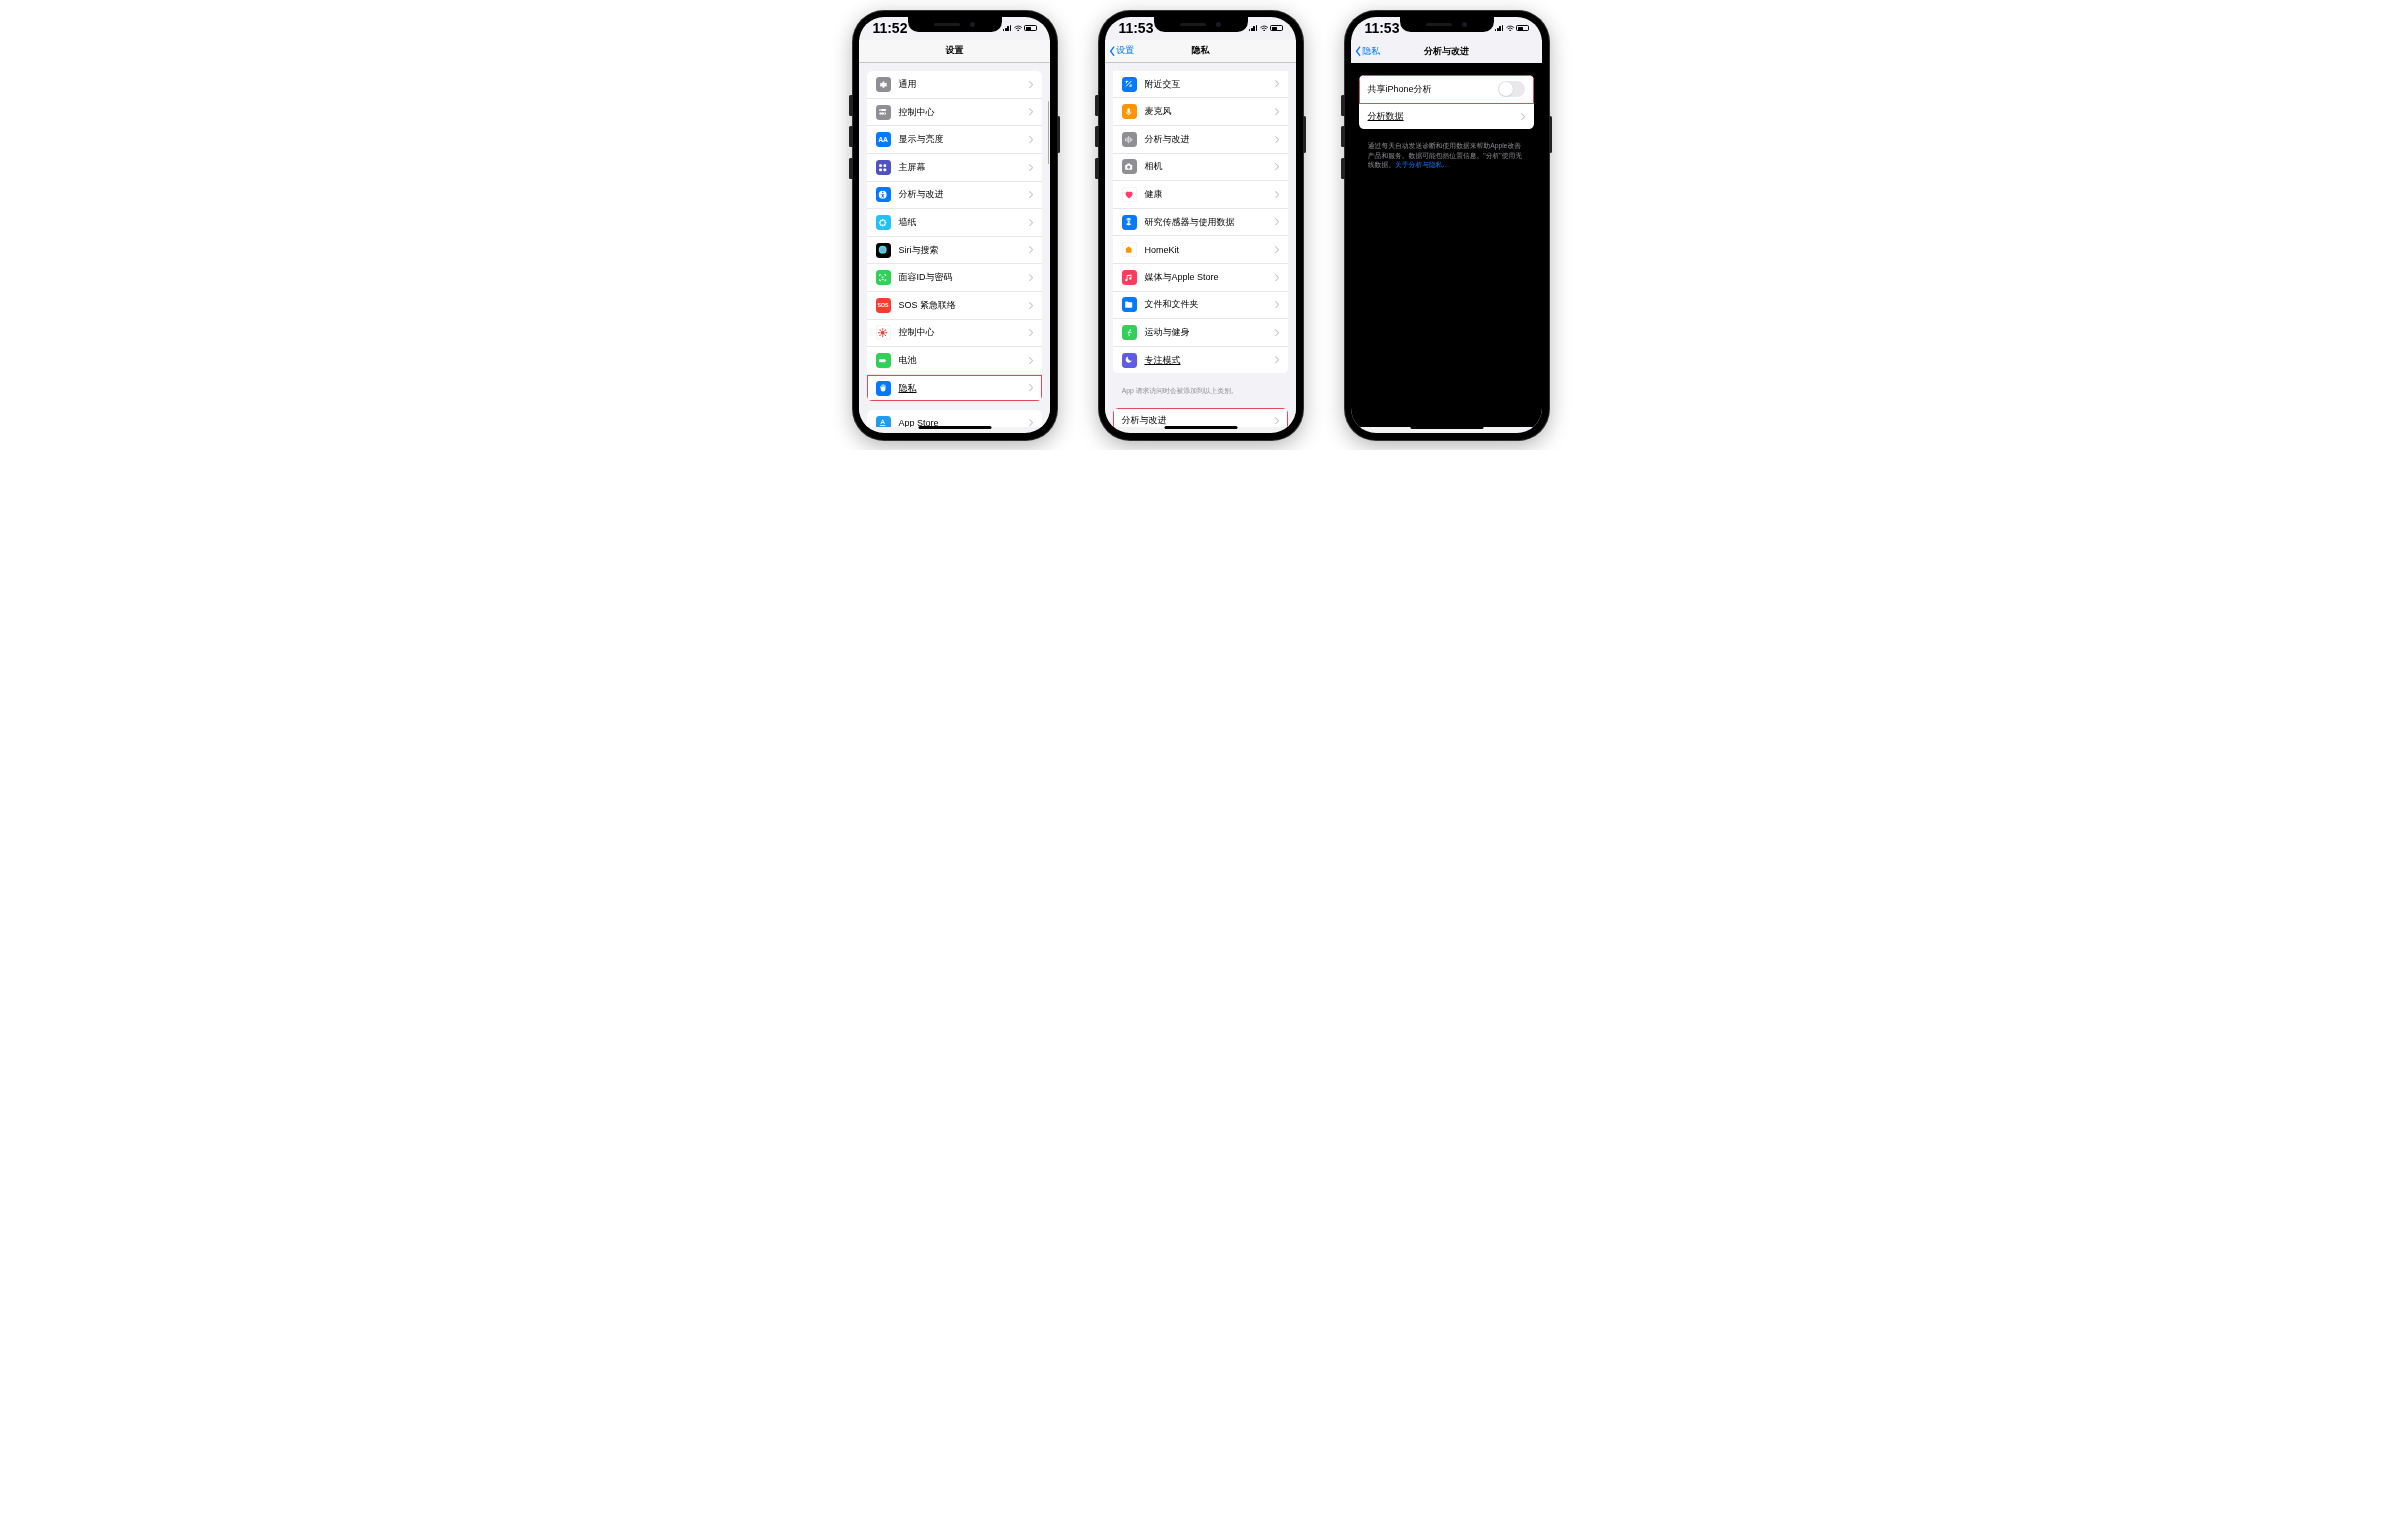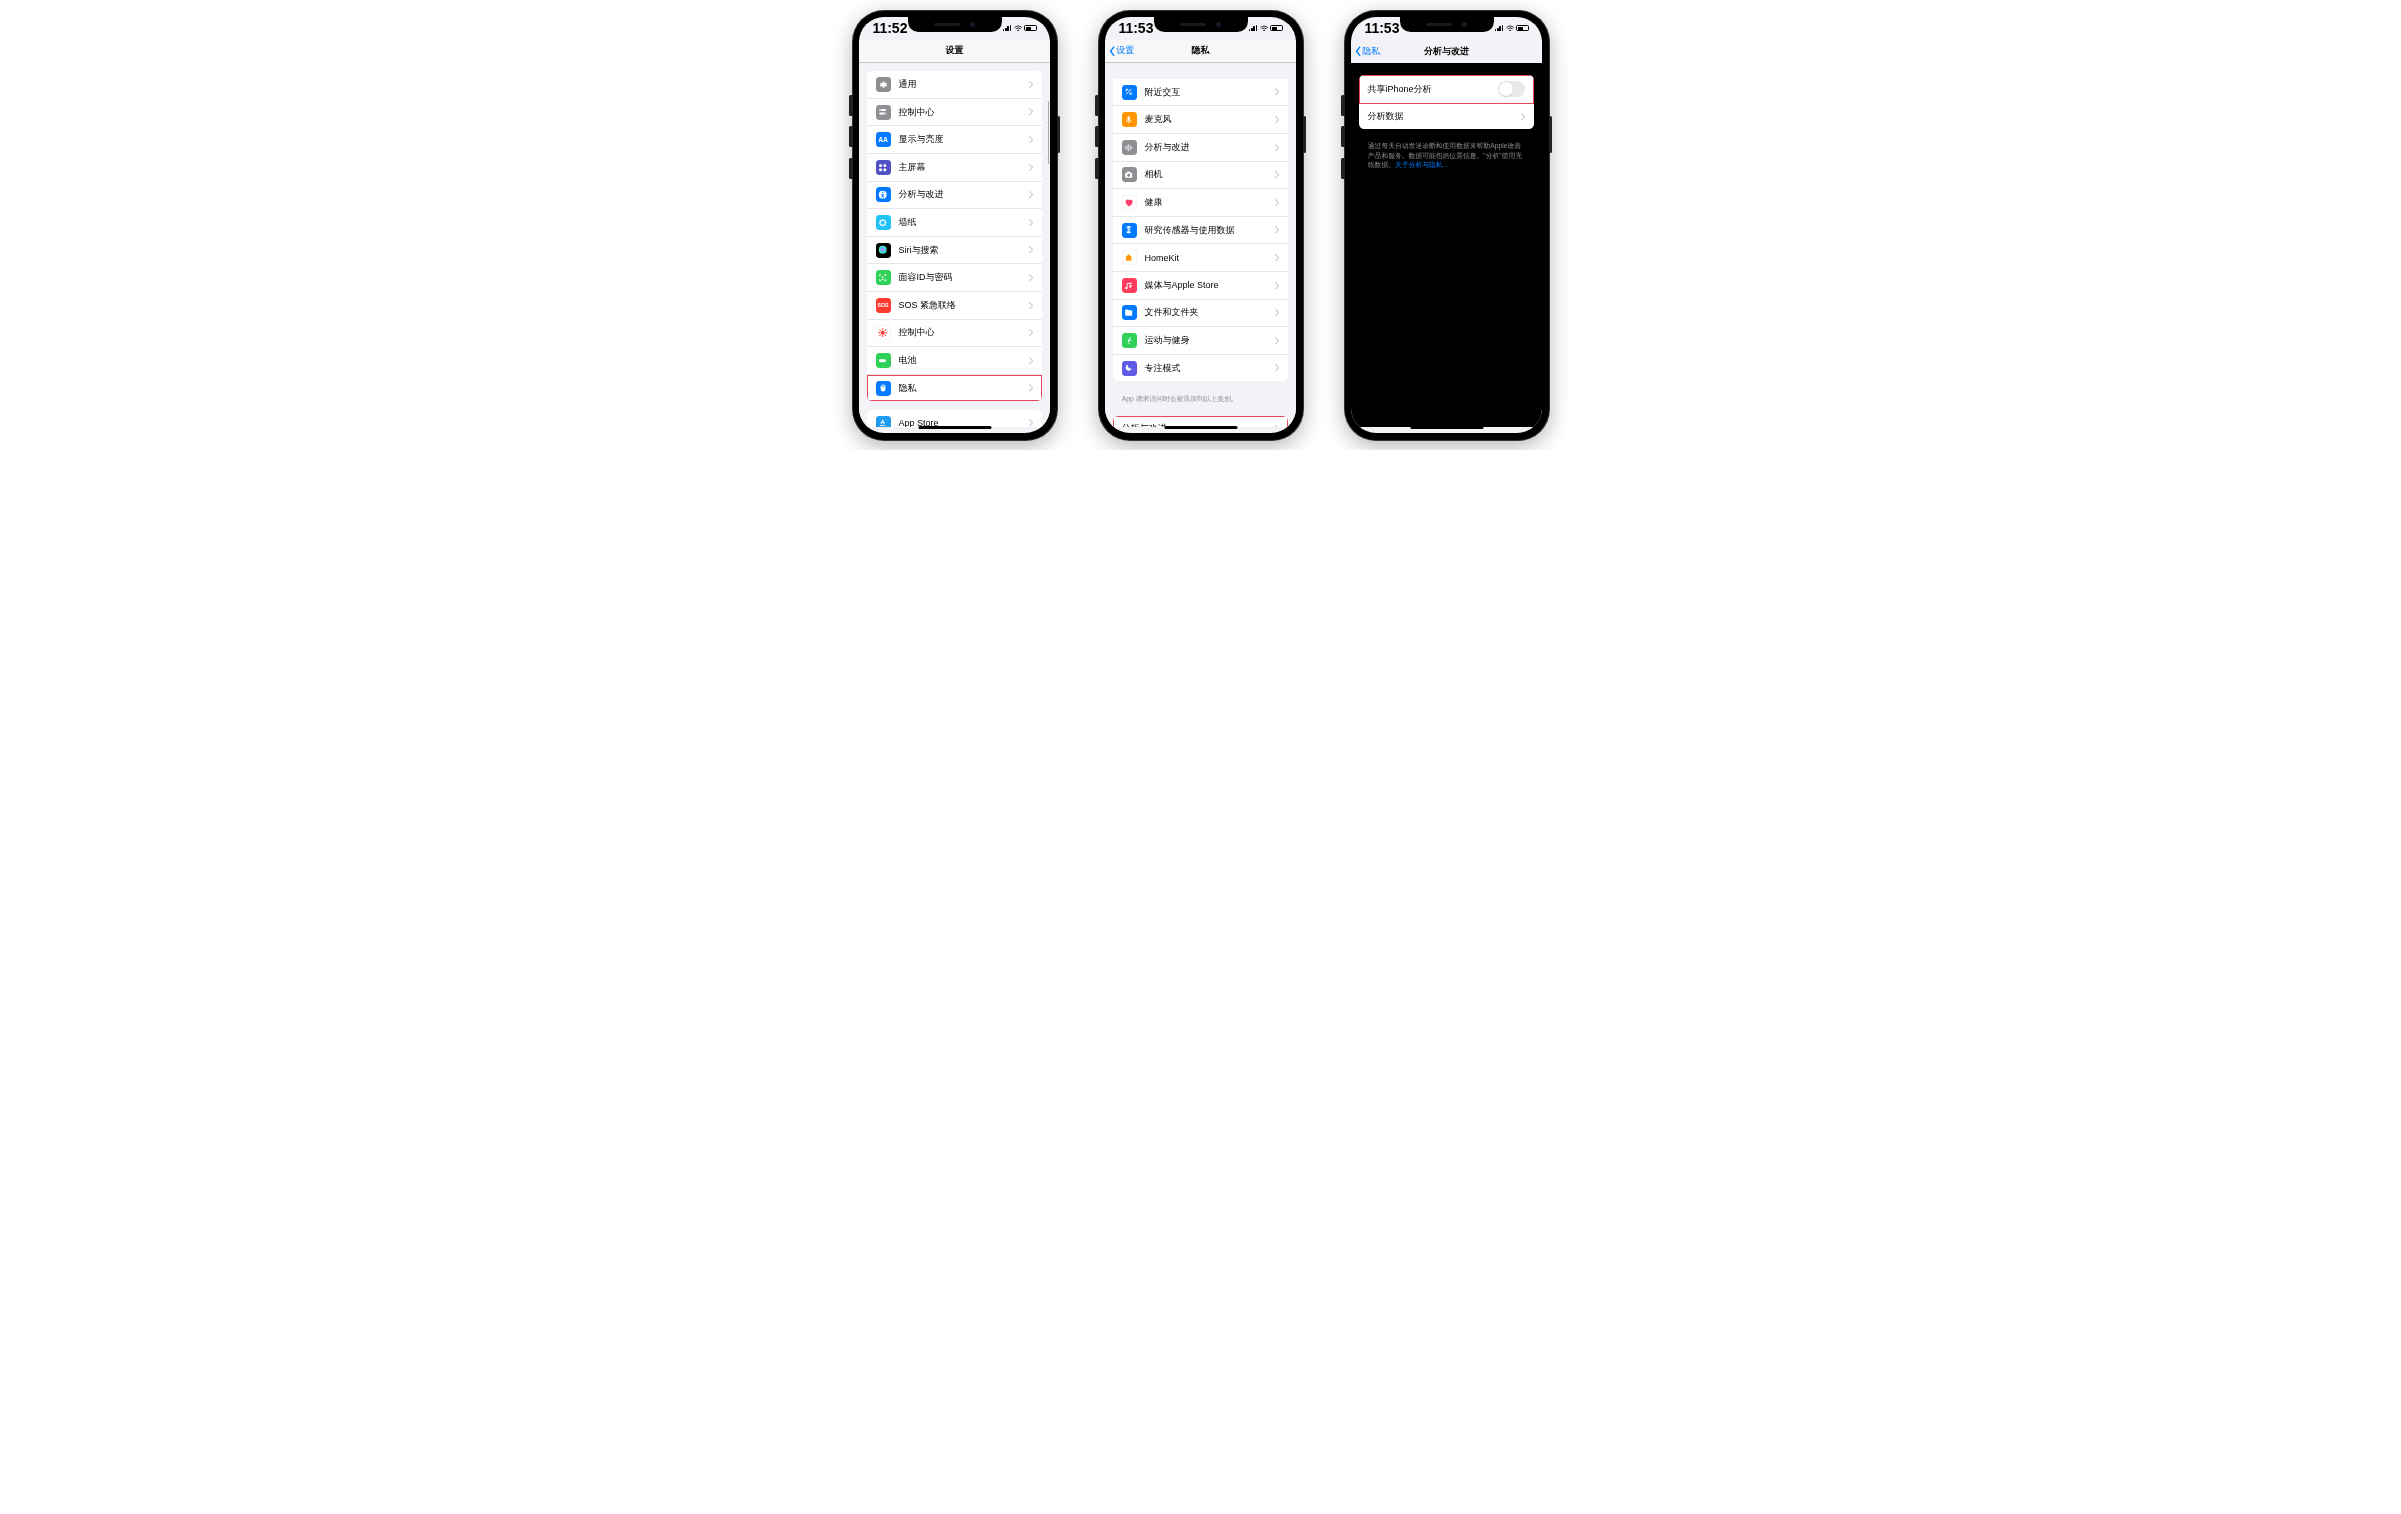--- a/index.html
+++ b/index.html
@@ -22,34 +22,34 @@
     .battery { width:12.6px; height:6.3px; border:0.5px solid #000; border-radius:1.6px; position:relative; padding:0.5px; }
     .battery::after { content:""; position:absolute; right:-1.6px; top:1.6px; width:1px; height:2.6px; background:#000; border-radius:0 1px 1px 0; }
     .battery-fill { width:60%; height:100%; background:#000; border-radius:0.5px; }
     .nav-bar { height:23px; display:flex; align-items:center; justify-content:center; position:relative; border-bottom:0.3px solid #c6c6c8; background:#f7f7f7; }
     .nav-title { font-size:9px; font-weight:600; }
     .nav-back { position:absolute; left:4.2px; display:flex; align-items:center; color:#007aff; font-size:9px; gap:1px; }
     .chevron-left { width:6.3px; height:10.5px; }
     .content { height: calc(100% - 46px - 6.3px); overflow:hidden; }
     .group { margin:8.4px; background:#fff; border-radius:5.2px; overflow:hidden; }
     .row { display:flex; align-items:center; padding:5.8px 8.4px; border-bottom:0.3px solid #e5e5ea; min-height:23px; position:relative; }
-    .row:last-child { border-bottom:none; }
+    .row:last-child { border-bottom:none;text-decoration:underline; }
     .row .icon { width:15px; height:15px; border-radius:3.4px; margin-right:7.9px; display:flex; align-items:center; justify-content:center; flex-shrink:0; }
     .row .label { flex:1; font-size:9px; color:#000; }
     .row .chevron { color:#c7c7cc; flex-shrink:0; }
     .row.no-icon .label { margin-left:0; }
     .highlight { outline:1.6px solid #e74856; outline-offset:-1px; }
     .footer-text { font-size:6.8px; color:#8e8e93; padding:4.2px 17px; line-height:1.4; }
     .footer-text .link { color:#007aff; }
     .switch { width:27px; height:16px; background:#e9e9eb; border-radius:8.4px; position:relative; flex-shrink:0; }
     .switch .knob { width:14px; height:14px; background:#fff; border-radius:50%; position:absolute; top:1px; left:1px; box-shadow:0 0.5px 1.6px rgba(0,0,0,.2); }
     .home-indicator { position:absolute; bottom:4.2px; left:50%; transform:translateX(-50%); width:73px; height:2.6px; background:#000; border-radius:1.6px; }
     .scroll-hint { position:absolute; right:1px; top:84px; width:1.6px; height:63px; background:rgba(0,0,0,.3); border-radius:1px; }
     .ic { width:9.4px; height:9.4px; fill:#fff; }
-    .group.partial { border-top-left-radius:0; border-top-right-radius:0; margin-top:16px; }
+    .group.partial { border-top-left-radius:0; border-top-right-radius:0; margin-top:8px; }
     .phone3 .nav-bar { background:#f2f2f7; border-bottom:none; }
     .phone3 .content { background:#000000; }
     .phone2 .content, .phone1 .content { background:#f2f2f7; }
   </style>
 </head>
 <body>
 
 <div class="phone phone1">
   <div class="screen">
     <div class="notch">

